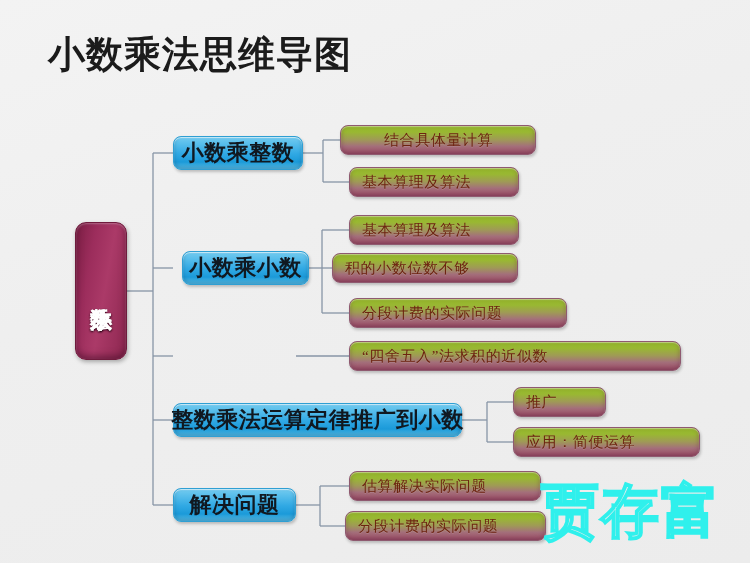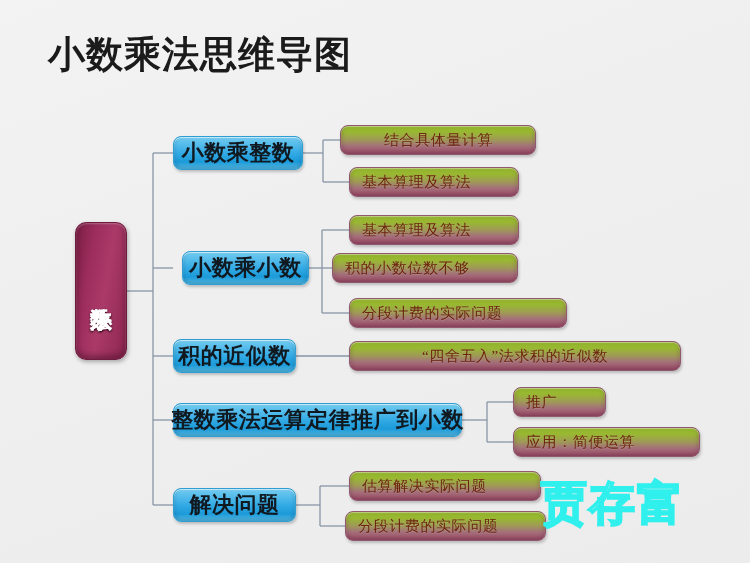--- a/index.html
+++ b/index.html
@@ -125,21 +125,21 @@
     color: #6d2410;
     letter-spacing: .6px;
     text-shadow: 0 1px 0 rgba(255,255,255,.12);
   }
 
   
   #watermark {
     position: absolute;
     left: 541px;
     top: 473px;
-    font-size: 46px;
+    font-size: 58px;
     font-weight: 700;
     letter-spacing: 2px;
     color: transparent;
     -webkit-text-stroke: 2px #2ff0ec;
     text-stroke: 2px #2ff0ec;
     white-space: nowrap;
     font-family: "DejaVu Sans", "Liberation Sans", sans-serif;
   }
 </style>
 </head>
@@ -205,24 +205,21 @@
   <div class="node leaf" style="left:349px; top:215px; width:170px;">
     <span>基本算理及算法</span>
   </div>
   <div class="node leaf" style="left:332px; top:253px; width:186px;font-family:Liberation Mono, monospace;">
     <span>积的小数位数不够</span>
   </div>
   <div class="node leaf" style="left:349px; top:298px; width:218px;">
     <span>分段计费的实际问题</span>
   </div>
 
-  <div class="node blue" style="left:173px; top:339px; width:123px;">
-    <span>积的近似数</span>
-  </div>
-  <div class="node leaf" style="left:349px; top:341px; width:332px;justify-content:center;">
+  <div class="node leaf" style="left:349px; top:341px; width:332px;">
     <span>“四舍五入”法求积的近似数</span>
   </div>
 
   <div class="node blue" style="left:173px; top:403px; width:289px;">
     <span>整数乘法运算定律推广到小数</span>
   </div>
   <div class="node leaf" style="left:513px; top:387px; width:93px;">
     <span>推广</span>
   </div>
   <div class="node leaf" style="left:513px; top:427px; width:187px;">

